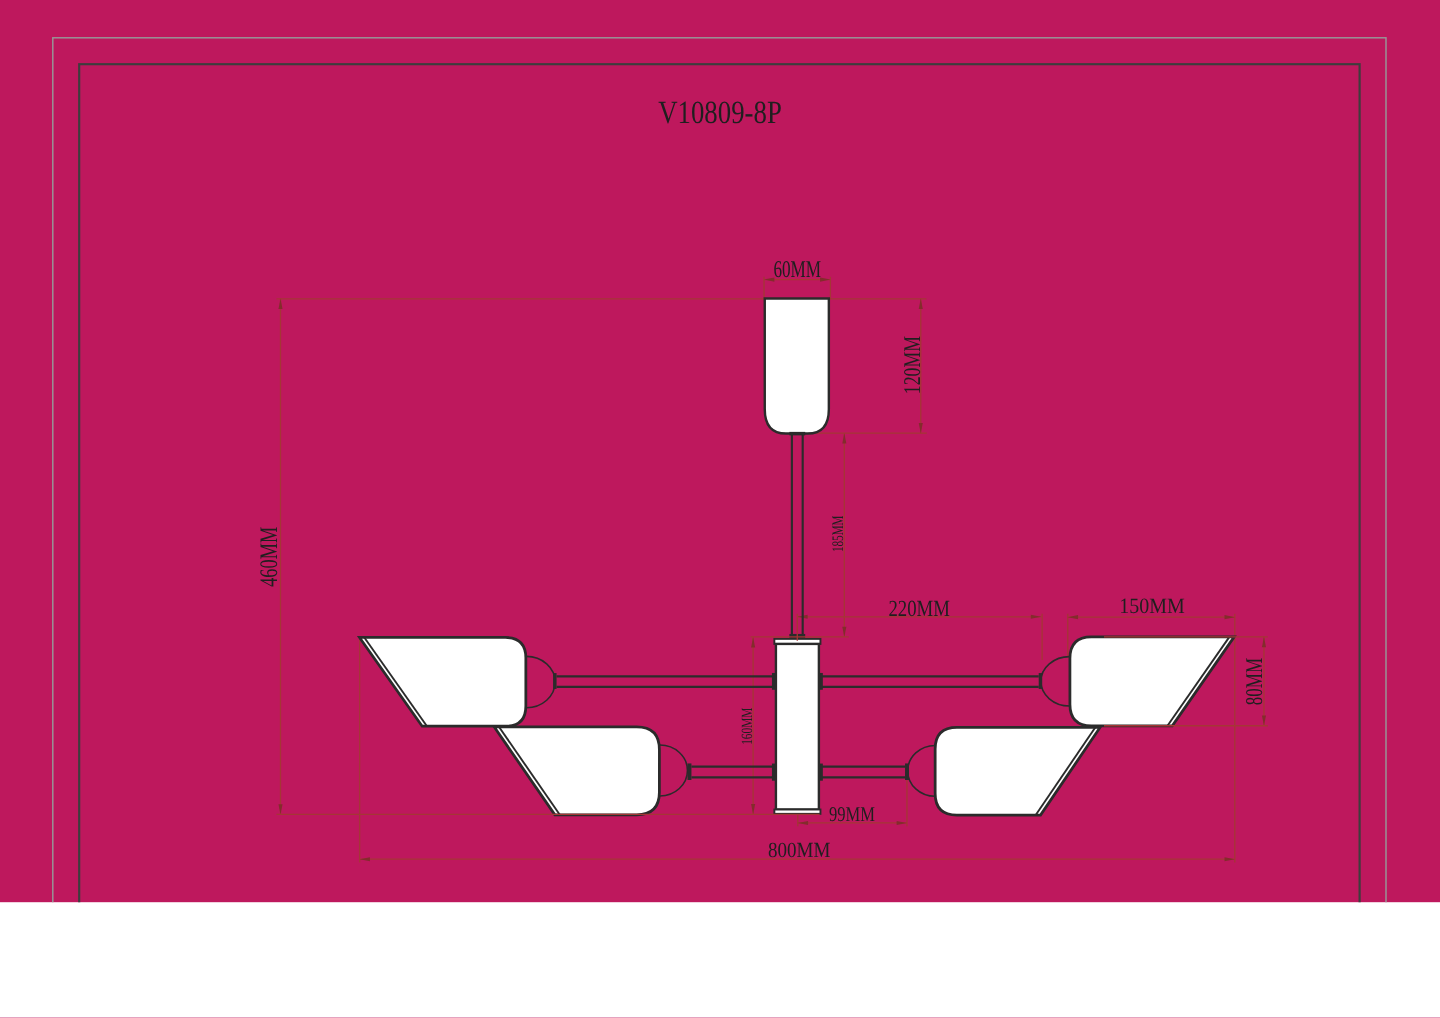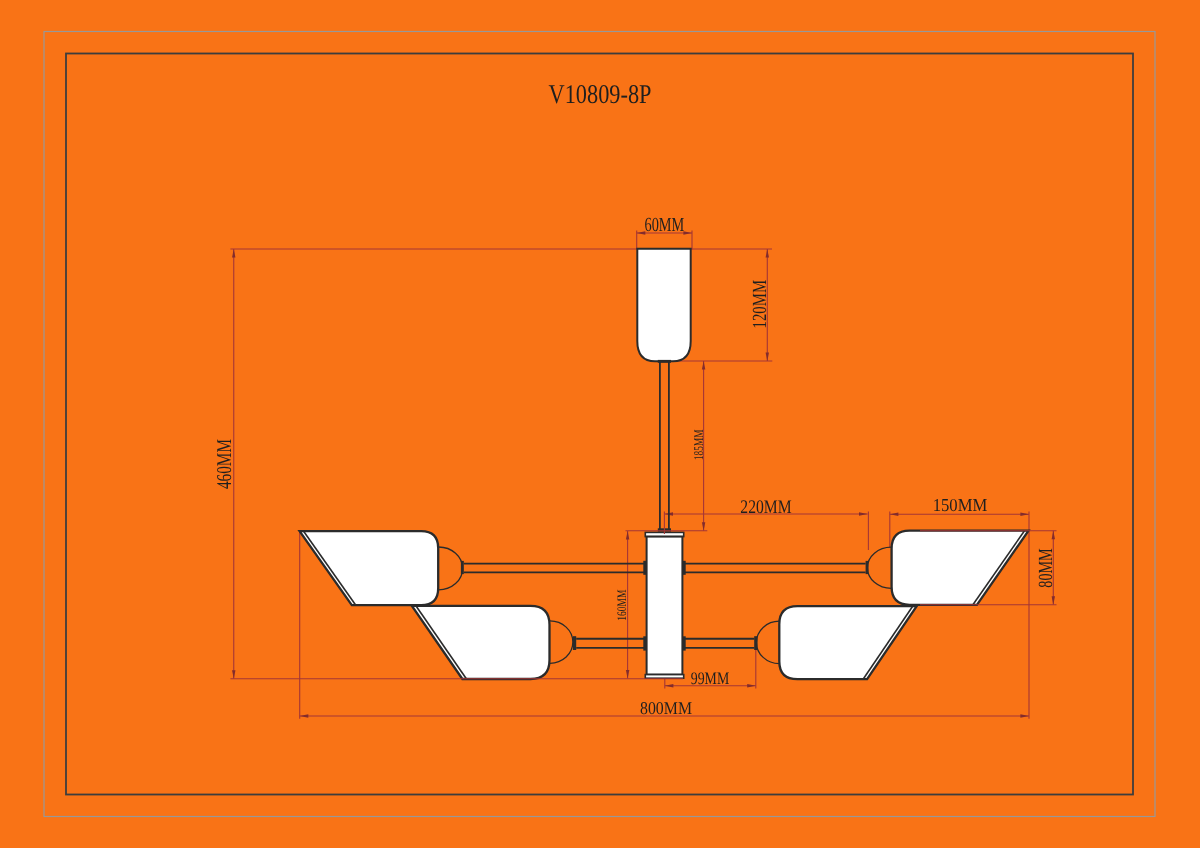--- a/index.html
+++ b/index.html
@@ -1,16 +1,16 @@
 <!DOCTYPE html>
 <html><head>
 <meta charset="utf-8">
 <style>
   html,body{margin:0;padding:0;background:#ffffff;}
-  .page{position:relative;width:1200px;height:848px;background:#f97316;overflow:hidden;}
+  .page{position:relative;width:1200px;height:752px;background:#be185d;overflow:hidden;}
   svg{position:absolute;left:0;top:0;}
   text{font-family:"Liberation Serif", serif;fill:#1f1f1f;text-rendering:geometricPrecision;}
 </style>
 </head>
 <body>
 
 <div class="page">
 <svg width="1200" height="848" viewBox="0 0 1200 848">
 
   <rect x="44" y="31.5" width="1111" height="785" fill="none" stroke="#989898" stroke-width="1.2"></rect>

